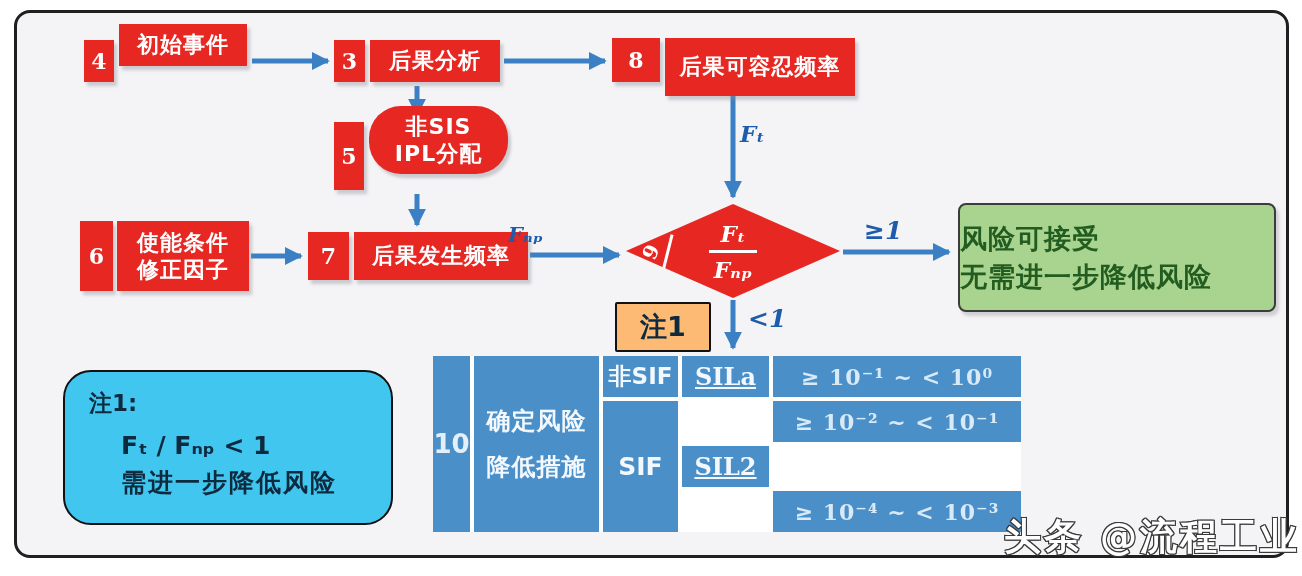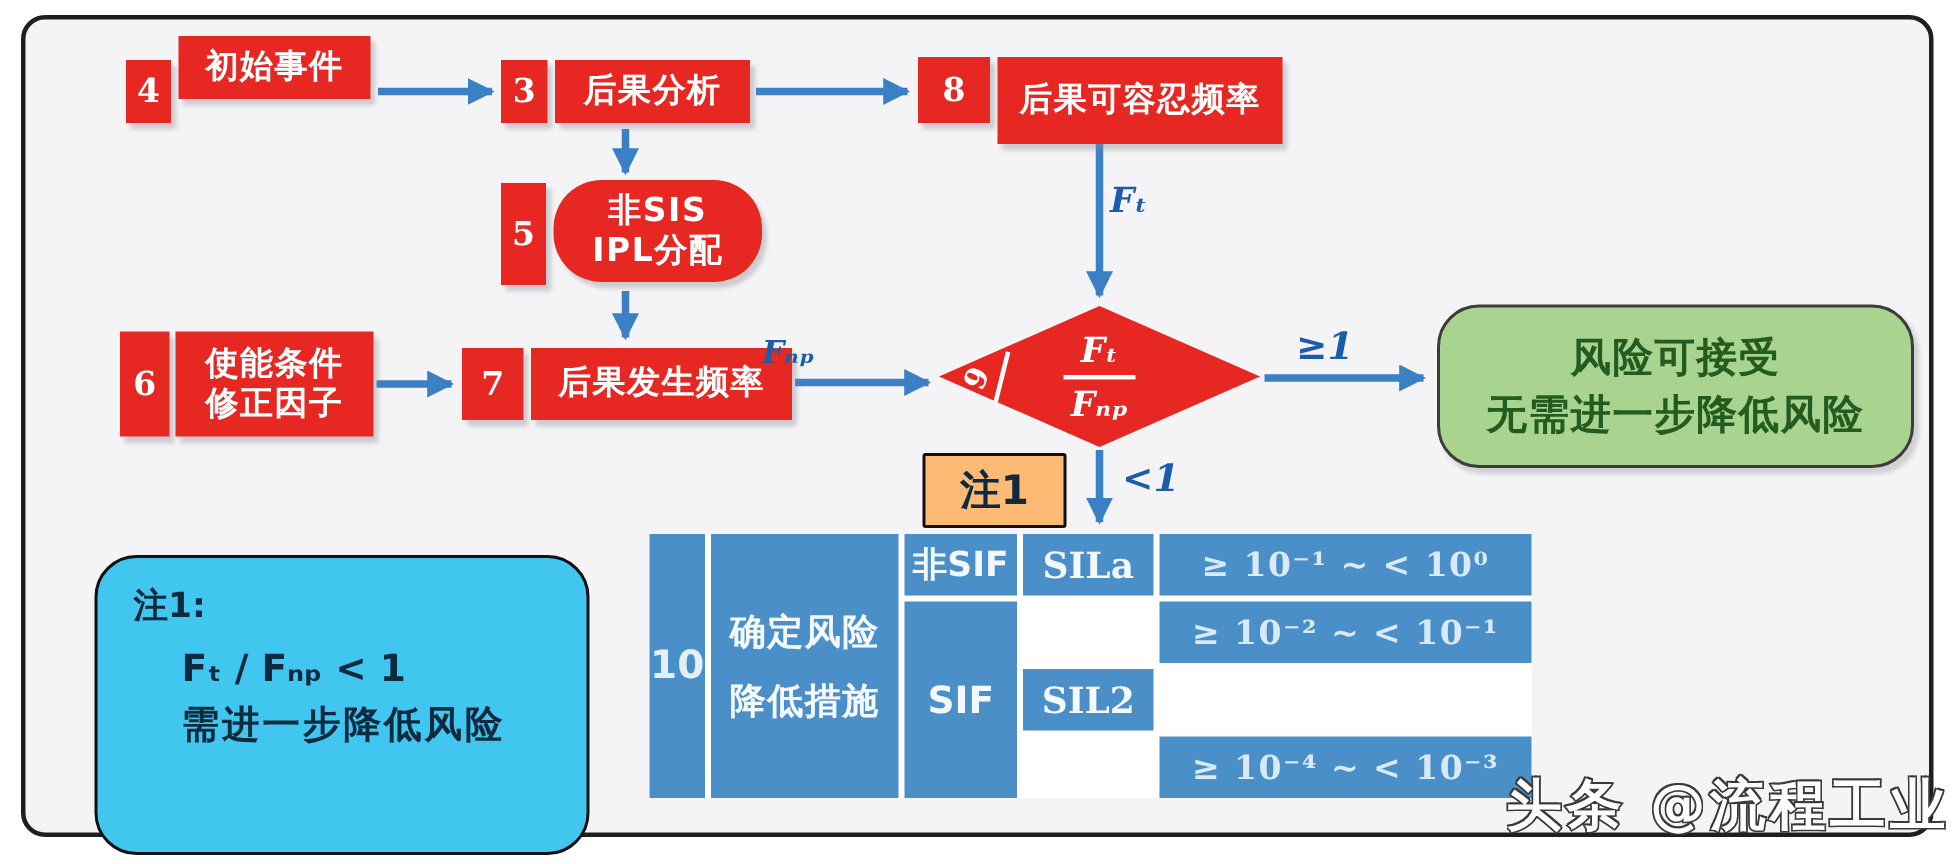--- a/index.html
+++ b/index.html
@@ -28,45 +28,45 @@
          align-items:center;justify-content:center;gap:3px;color:#fff;
          font-family:"DejaVu Serif","Liberation Serif",serif;font-style:italic;font-size:23px;font-weight:bold;}
   .frac .fbar{width:48px;height:3px;background:#fff;}
 
   
   .edge-label{position:absolute;color:#1d5cab;font-family:"DejaVu Serif","Liberation Serif",serif;
          font-weight:bold;font-style:italic;font-size:22px;}
 
   
   .accept{position:absolute;left:958px;top:203px;width:314px;height:105px;background:#a8d48f;
-         border:2px solid #3c3c3c;border-radius:28px;display:flex;flex-direction:column;
-         align-items:center;justify-content:center;color:#235c20;font-size:27px;font-weight:bold;
+         border:2px solid #3c3c3c;border-radius:8px;display:flex;flex-direction:column;
+         align-items:flex-start;justify-content:center;color:#235c20;font-size:27px;font-weight:bold;
          line-height:1.4;letter-spacing:1px;box-shadow:3px 4px 3px rgba(140,140,150,.35);}
 
   
   .note-tag{position:absolute;left:615px;top:302px;width:92px;height:46px;background:#fdba74;
          border:2.5px solid #111;border-radius:2px;display:flex;align-items:center;justify-content:center;
          color:#0d2a3f;font-size:27px;font-weight:bold;}
-  .note-box{position:absolute;left:63px;top:370px;width:330px;height:200px;background:#41c6f0;
+  .note-box{position:absolute;left:63px;top:370px;width:330px;height:155px;background:#41c6f0;
          border:2.5px solid #111;border-radius:28px;color:#0d2a3f;box-sizing:border-box;
          padding:16px 20px 10px 24px;}
   .note-box .nt{font-size:23px;font-weight:bold;}
   .note-box .nf{font-size:25px;font-weight:bold;margin:12px 0 6px 32px;}
   .note-box .nl{font-size:25px;font-weight:bold;margin-left:32px;letter-spacing:2px;}
 
   
   .sil-table{position:absolute;left:433px;top:356px;width:588px;height:176px;background:#ffffff;
          display:grid;grid-template-columns:37px 125px 75px 87px 1fr;grid-auto-rows:1fr;gap:4px;}
   .cell{background:#4a8fc7;color:#f2f8fd;display:flex;align-items:center;justify-content:center;
          text-align:center;font-weight:bold;}
   .c-num{grid-column:1;grid-row:1/5;font-size:26px;color:#e4effa;}
   .c-action{grid-column:2;grid-row:1/5;font-size:24px;flex-direction:column;gap:14px;letter-spacing:1px;}
   .c-nonsif{grid-column:3;grid-row:1;font-size:23px;}
   .c-sif{grid-column:3;grid-row:2/5;font-size:25px;}
-  .c-sil{grid-column:4;font-size:24px;font-family:"DejaVu Serif","Liberation Serif",serif;}
+  .c-sil{grid-column:4;font-size:24px;font-family:"DejaVu Serif","Liberation Serif",serif;text-decoration:underline;}
   .c-range{grid-column:5;font-size:22px;color:#d8e9f7;font-family:"DejaVu Serif","Liberation Serif",serif;
          letter-spacing:1px;}
 
   
   .watermark{position:absolute;right:2px;top:512px;font-size:37px;font-weight:bold;color:#ffffff;
          letter-spacing:3px;-webkit-text-stroke:2px #3a3a3a;paint-order:stroke fill;
          text-shadow:1px 1px 0 #3a3a3a,-1px -1px 0 #3a3a3a,1px -1px 0 #3a3a3a,-1px 1px 0 #3a3a3a;}
 </style>
 </head>
 <body>
@@ -96,21 +96,21 @@
   <div class="numbox" style="left:84px;top:40px;width:30px;height:42px;">4</div>
   <div class="labelbox" style="left:119px;top:24px;width:128px;height:42px;">初始事件</div>
 
   <div class="numbox" style="left:334px;top:40px;width:31px;height:42px;">3</div>
   <div class="labelbox" style="left:370px;top:40px;width:130px;height:42px;">后果分析</div>
 
   <div class="numbox" style="left:612px;top:38px;width:48px;height:44px;">8</div>
   <div class="labelbox" style="left:665px;top:38px;width:190px;height:58px;">后果可容忍频率</div>
 
   <div class="numbox" style="left:334px;top:122px;width:30px;height:68px;">5</div>
-  <div class="labelbox" style="left:369px;top:120px;width:139px;height:68px;border-radius:32px;">
+  <div class="labelbox" style="left:369px;top:106px;width:139px;height:68px;border-radius:32px;">
     <span>非SIS</span>
     <span>IPL分配</span>
   </div>
 
   <div class="numbox" style="left:80px;top:221px;width:33px;height:70px;">6</div>
   <div class="labelbox" style="left:117px;top:221px;width:132px;height:70px;">
     <span>使能条件</span>
     <span>修正因子</span>
   </div>
 

